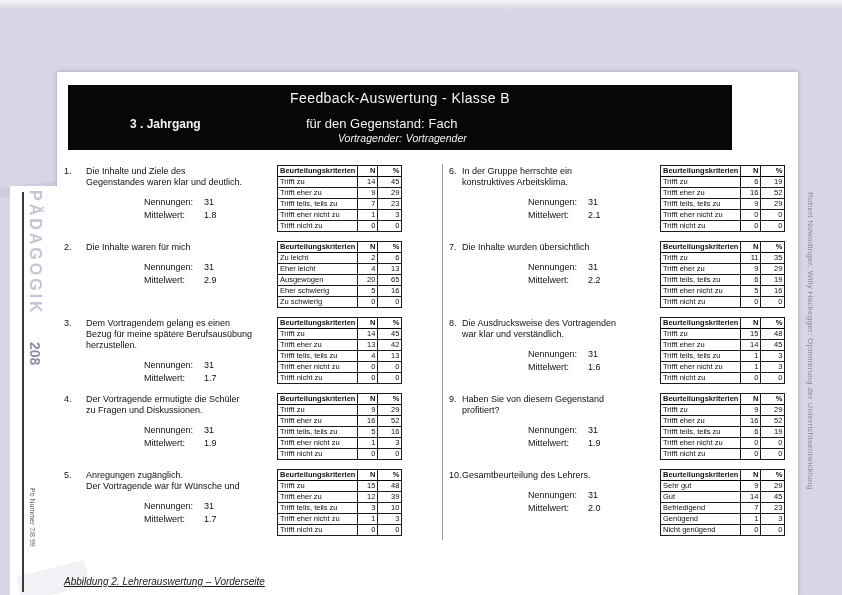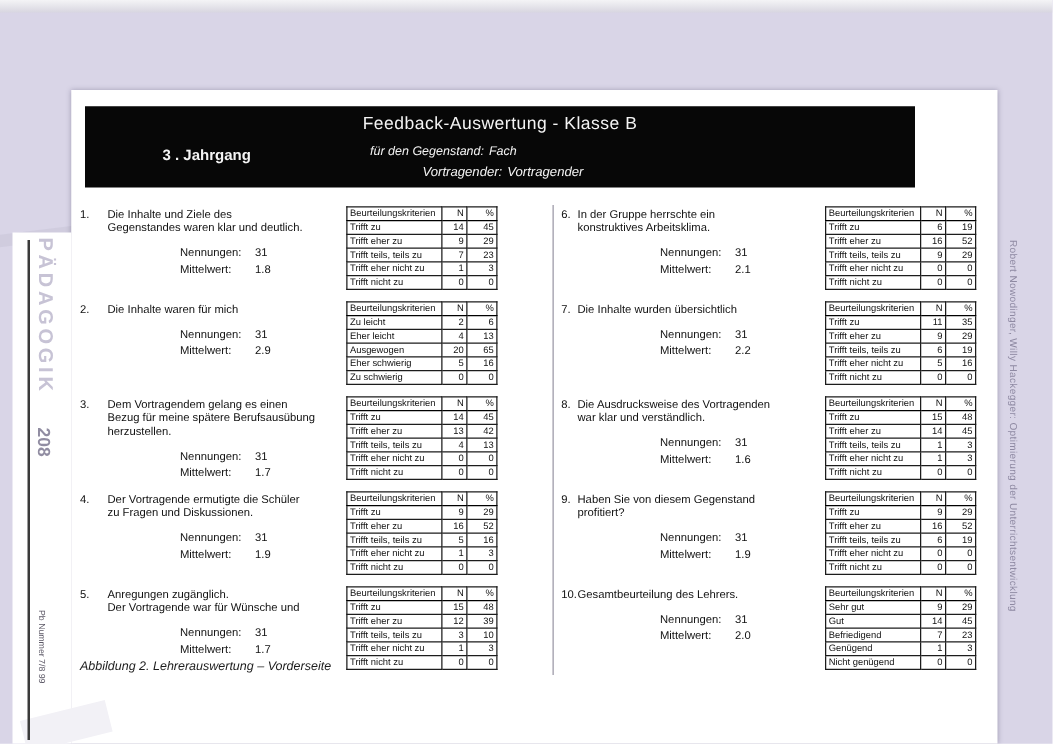--- a/index.html
+++ b/index.html
@@ -33,21 +33,21 @@
     writing-mode:vertical-rl; font-size:7px; color:#5c5866; }
   .v-sidebar { position:absolute; left:806px; top:192px;
     writing-mode:vertical-rl; font-size:8px; color:#8e89a2; letter-spacing:.3px; }
 
   .header-bar { position:absolute; left:68px; top:85px; width:664px; height:65px;
     background:#070707; color:#f4f4f4; }
   .header-title { position:absolute; left:0; right:0; top:5px; text-align:center;
     font-size:14px; letter-spacing:.4px; }
   .header-jahrgang { position:absolute; left:62px; top:32px;
     font-size:12px; font-weight:bold; }
-  .header-line1 { position:absolute; left:228px; top:31px; font-size:10px;font-style:italic; }
+  .header-line1 { position:absolute; left:238px; top:31px; font-size:13px; }
   .header-line2 { position:absolute; left:270px; top:47px; font-size:10.5px;font-style:italic; }
   .header-line1 .val, .header-line2 .val { margin-left:4px; }
 
   .col { position:absolute; top:163px; width:380px; }
   .col-left { left:64px; }
   .col-right { left:449px; }
   .col-divider { position:absolute; left:442px; top:164px; width:1px; height:376px;
     background:#9b98a6; }
 
   .item { position:relative; height:76px; padding-top:3px; font-size:9px; }
@@ -59,27 +59,27 @@
   .stats { margin:8px 0 0 58px; }
   .col-right .stats { margin-left:66px; }
   .stat-row { display:flex; line-height:13px; }
   .stat-label { width:60px; }
 
   .ftable { position:absolute; left:213px; top:2px; border-collapse:collapse;
     table-layout:fixed; background:#fff; border:1.5px solid #000; }
   .col-right .ftable { left:211px; }
   .ftable th, .ftable td { border:1px solid #1c1c1c; font-size:7.5px;
     height:11px; line-height:10px; padding:0 2px; white-space:nowrap; overflow:hidden; }
-  .ftable th { font-weight:normal; text-align:left; border-bottom:1.5px solid #000;margin-left:17px; }
+  .ftable th { font-weight:bold; text-align:left; border-bottom:1.5px solid #000;margin-left:17px; }
   .ftable .c-label { width:76px; }
   .ftable .c-n { width:20px; text-align:right; }
   .ftable .c-pct { width:24px; text-align:right; }
 
-  .caption { position:absolute; left:64px; top:528px; font-size:10px;
-    font-style:italic; color:#1c1c1c; }
+  .caption { position:absolute; left:64px; top:576px; font-size:10px;
+    font-style:italic; color:#1c1c1c;text-decoration:underline; }
 </style>
 </head>
 <body>
 
 <div class="top-strip"></div>
 <div class="artifact-1"></div>
 
 <div class="page-main"></div>
 <div class="page-left-ext"></div>
 <div class="artifact-2"></div>

